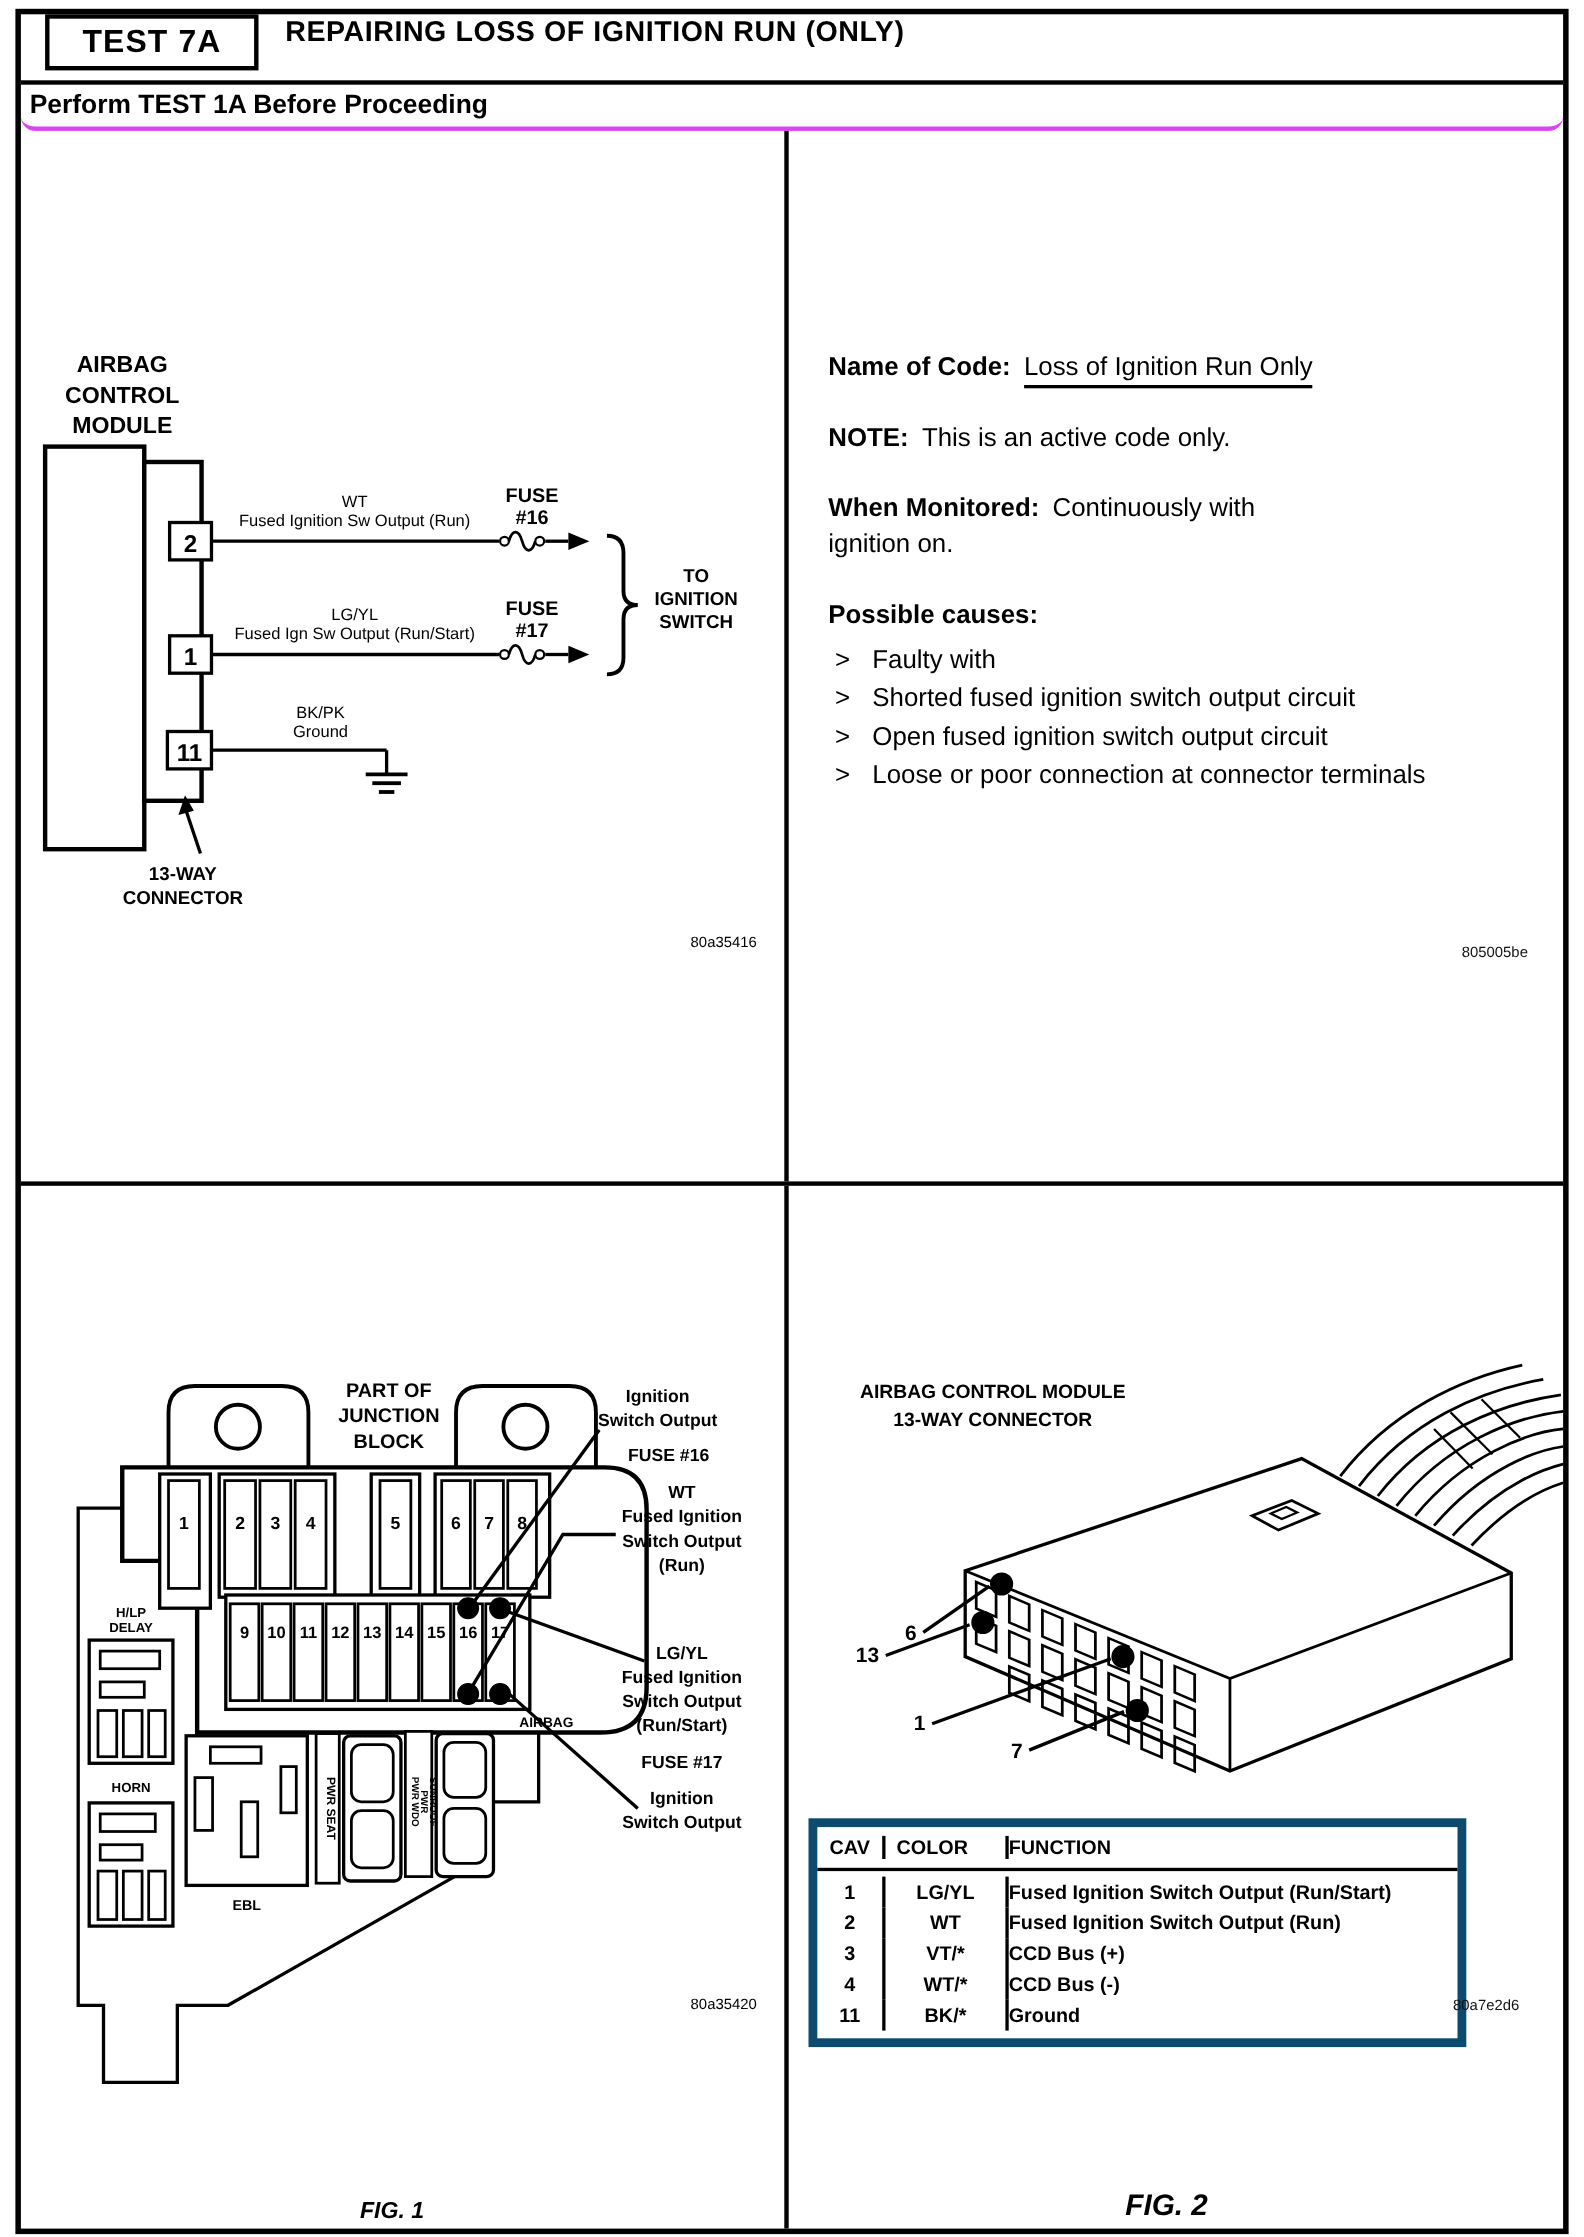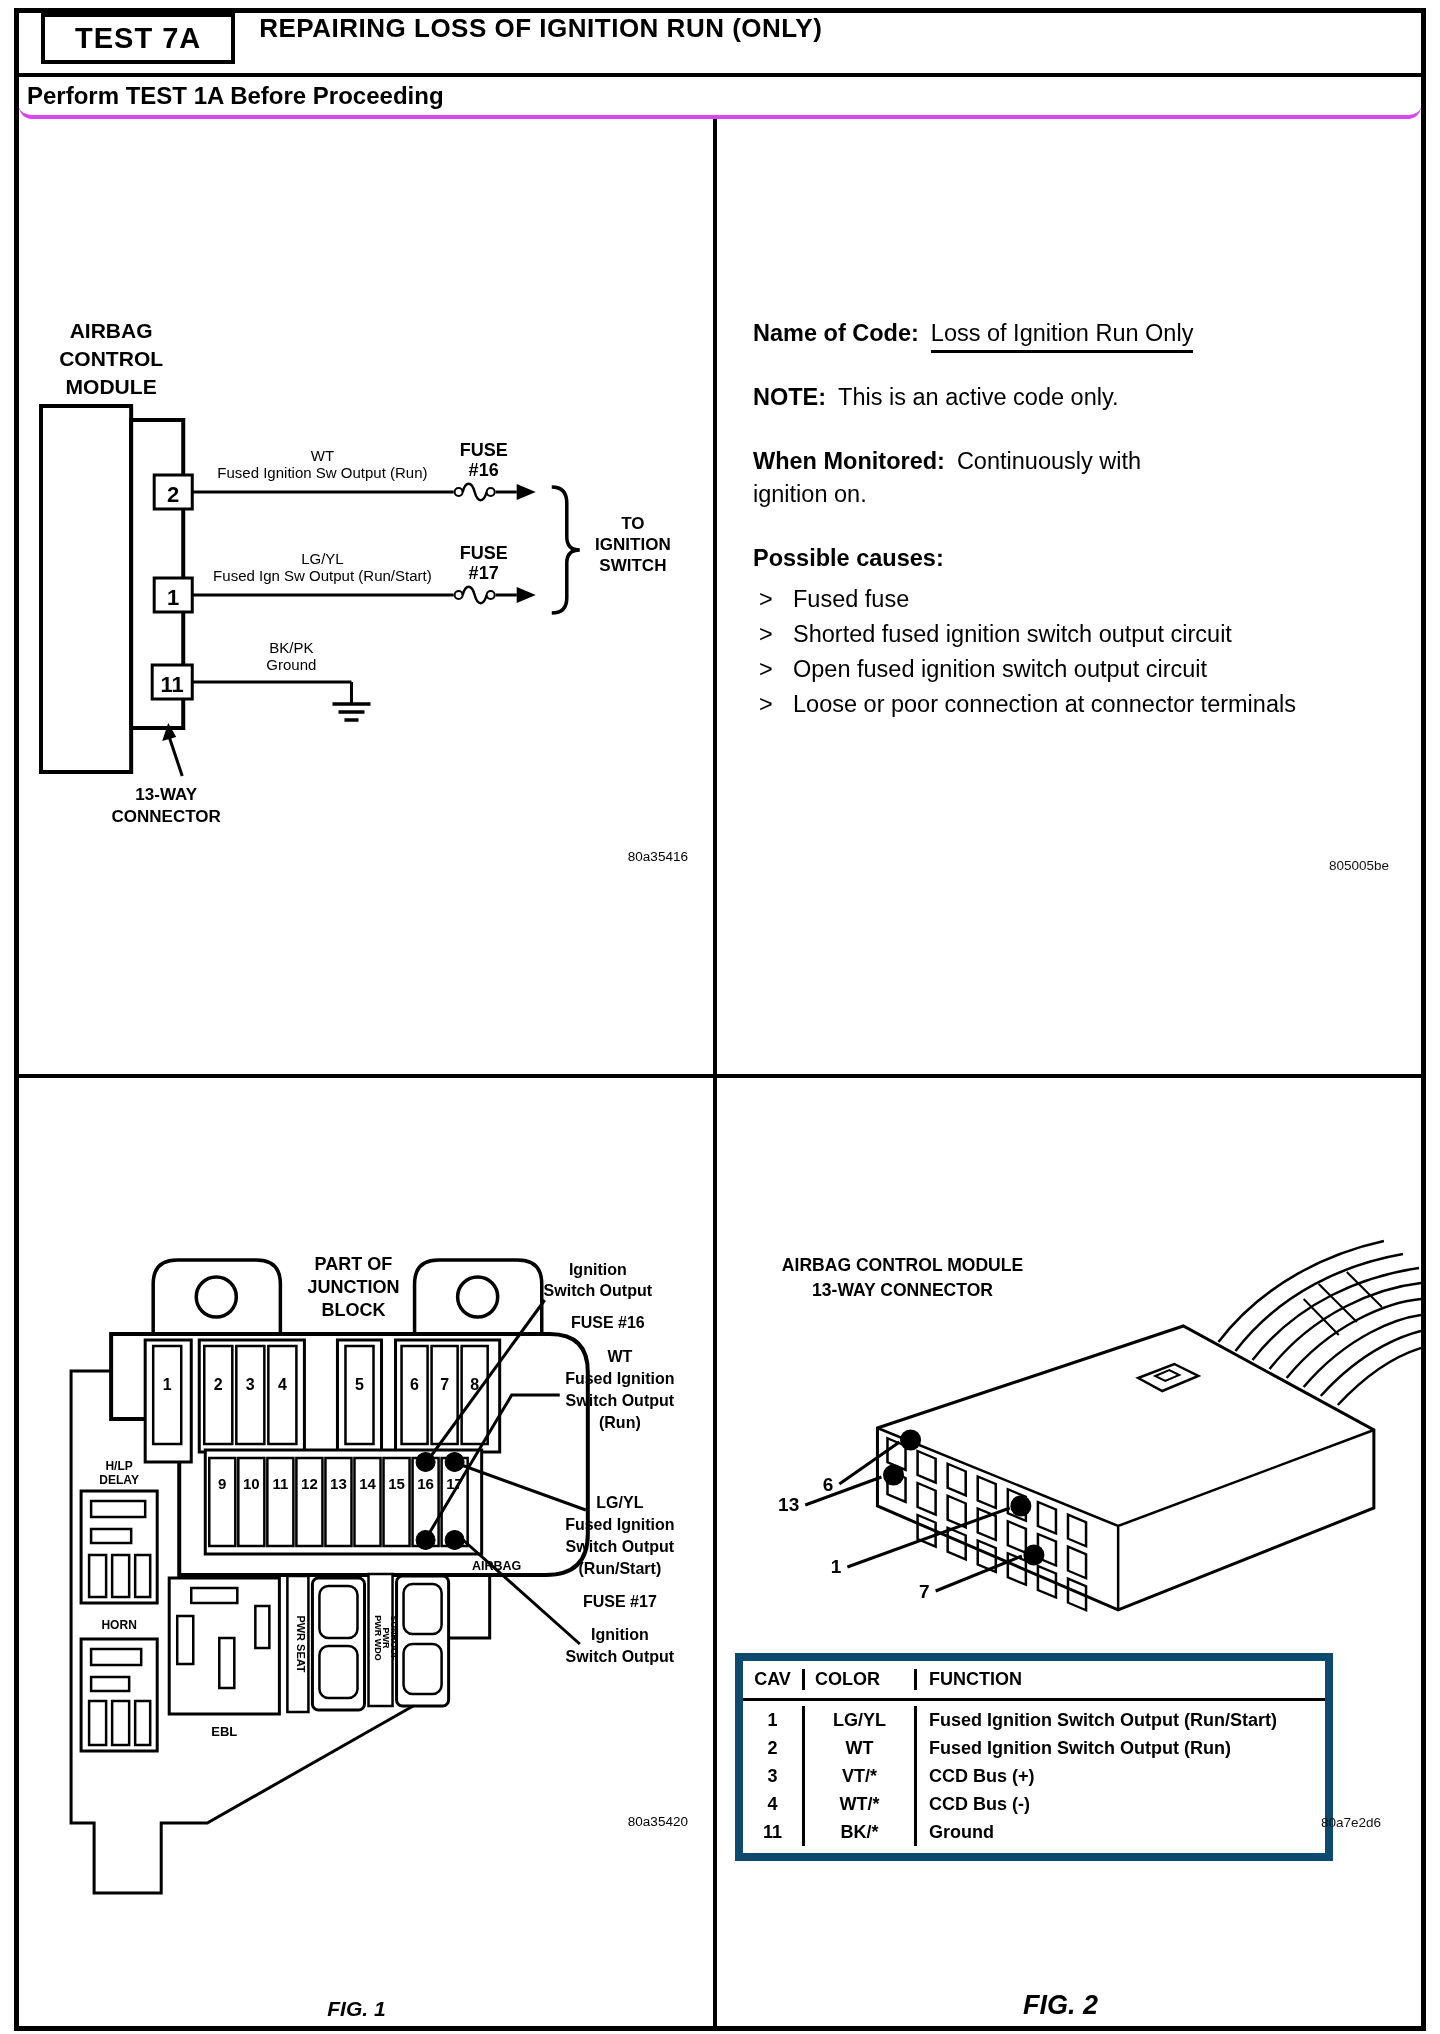--- a/index.html
+++ b/index.html
@@ -34,21 +34,21 @@
   .caption{position:absolute;font-size:27px;font-weight:bold;font-style:italic;}
   .caption-f2{left:306px;top:912px;}
   
   .pin-table{position:absolute;left:18px;top:575px;width:582px;border:8px solid #0c4a6e;background:#fff;font-size:18px;font-weight:bold;}
   .pt-row{display:grid;grid-template-columns:62px 112px 1fr;}
   .pt-head{border-bottom:3px solid #000;height:37px;align-items:center;}
   .pt-c1,.pt-c2{border-right:3px solid #000;}
   .pt-c1{text-align:center;}
   .pt-c2{padding-left:10px;}
   .pt-head .pt-c2{padding-left:10px;}
-  .pt-c3{padding-left:12px;}
+  .pt-c3{}
   .pt-body{padding:5px 0 7px 0;}
   .pt-body .pt-row{height:28px;line-height:28px;}
   .pt-body .pt-c2{text-align:center;padding-left:0;}
 </style>
 </head>
 <body>
 
 <div class="page">
 
   <div class="hdr-row1">
@@ -142,21 +142,21 @@
       <p>
         <span class="lbl">When Monitored:</span><span>Continuously with</span><br>
         <span>ignition on.</span>
       </p>
       <p class="causes-head">
         <span class="lbl">Possible causes:</span>
       </p>
       <ul class="causes">
         <li>
             <span class="bullet">&gt;</span>
-            <span>Fused fuse</span>
+            <span>Faulty with</span>
           </li>
         <li>
             <span class="bullet">&gt;</span>
             <span>Shorted fused ignition switch output circuit</span>
           </li>
         <li>
             <span class="bullet">&gt;</span>
             <span>Open fused ignition switch output circuit</span>
           </li>
         <li>

